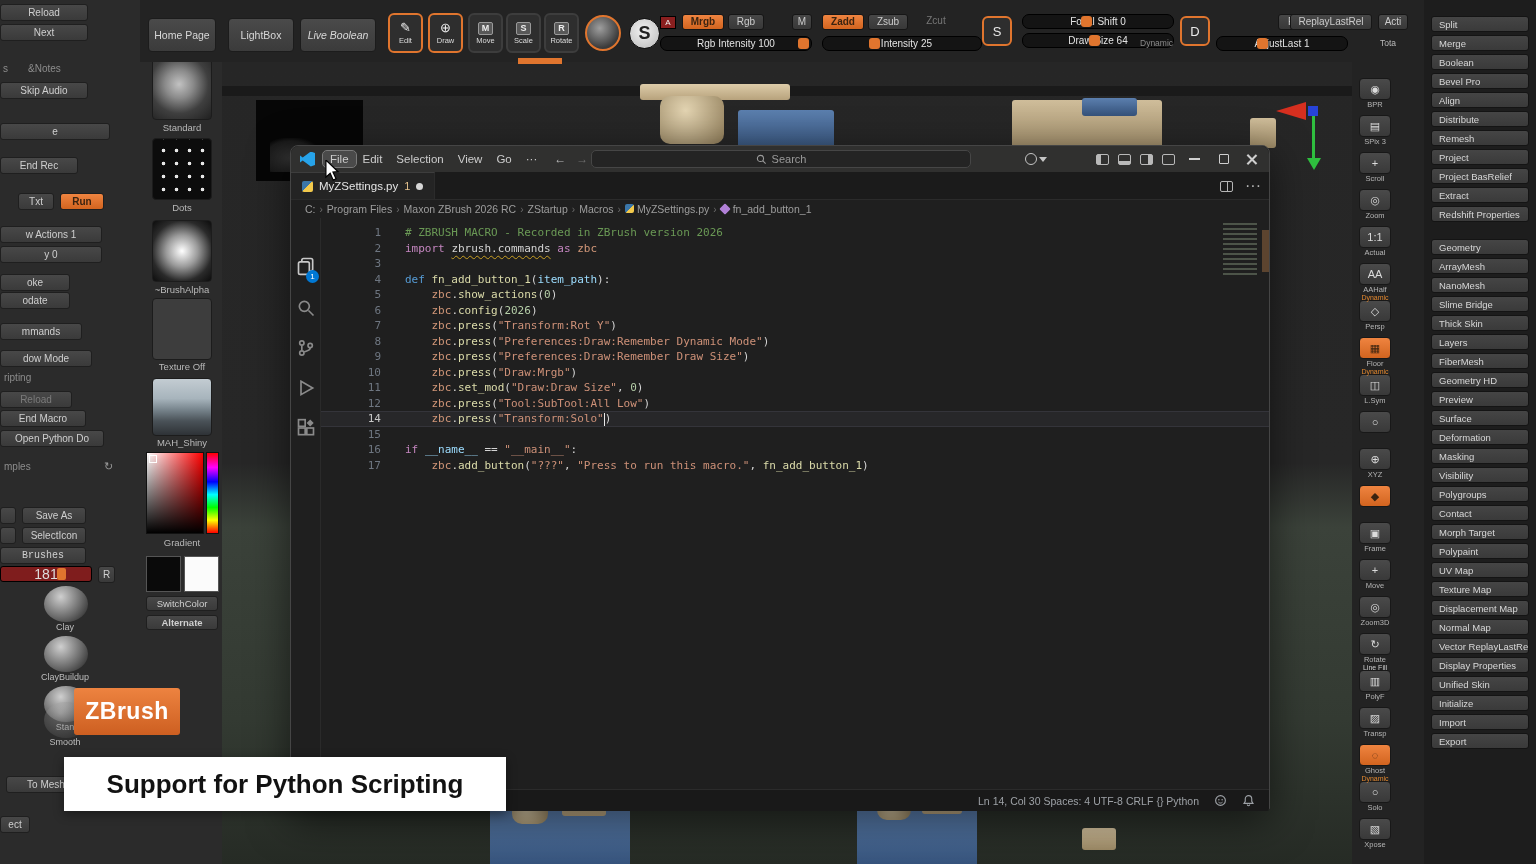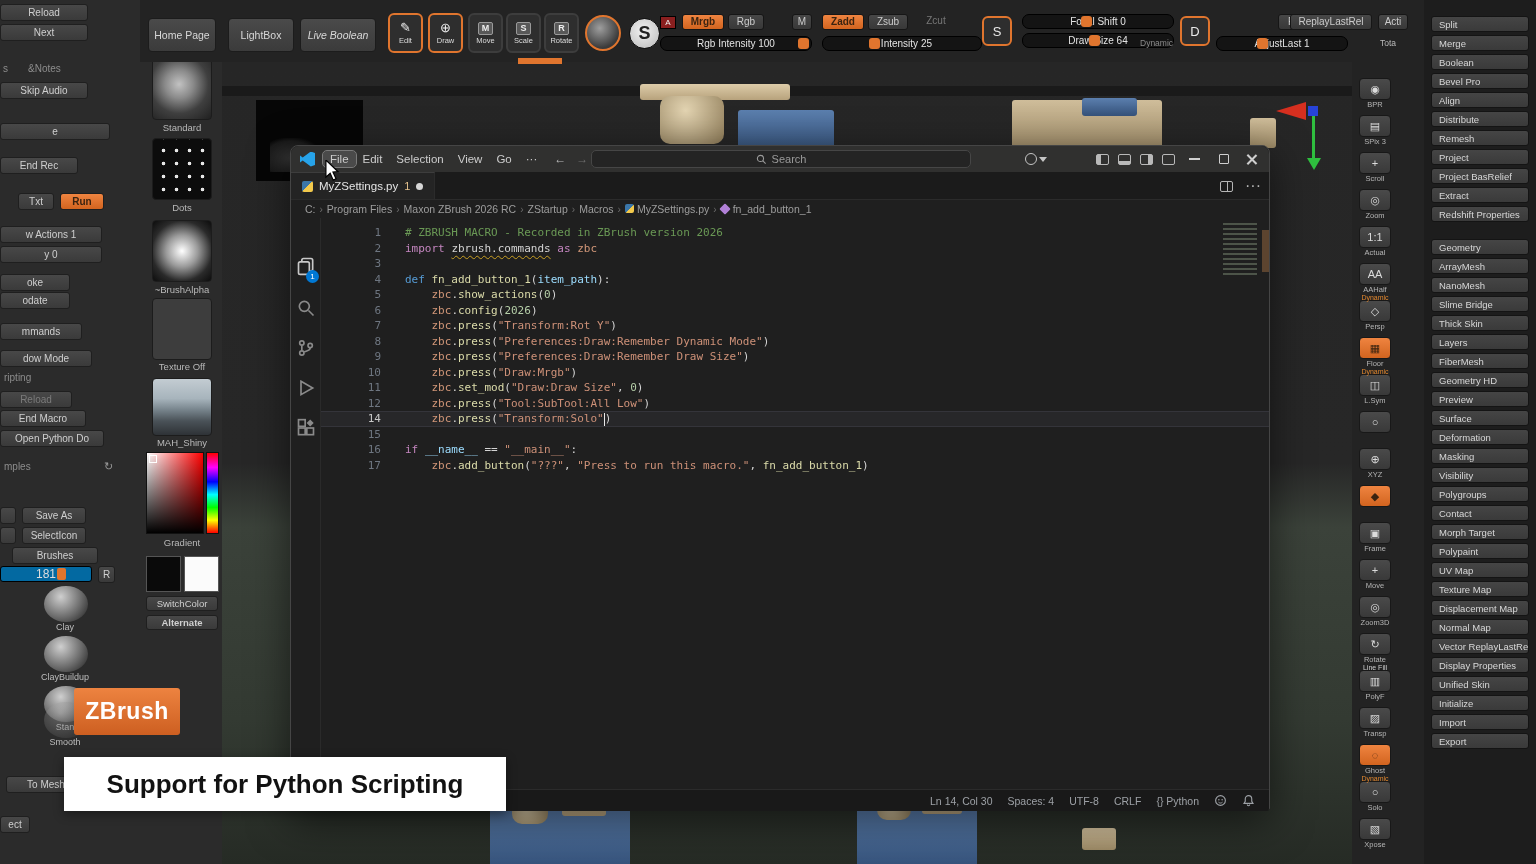--- a/index.html
+++ b/index.html
@@ -23,22 +23,22 @@
   .thumb-black { position:absolute; left:256px; top:100px; width:107px; height:81px; background:#060606; z-index:2; }
   .thumb-black:after { content:""; position:absolute; left:14px; top:38px; width:52px; height:34px;
     background:radial-gradient(ellipse at 40% 60%, #333 0%, #1a1a1a 60%, transparent 75%); }
 
   
   .left-tray { position:absolute; left:0; top:0; width:140px; height:864px; background:#2b2b2b; z-index:4; }
   .lt-btn { position:absolute; height:17px; background:linear-gradient(#484848,#3a3a3a); border:1px solid #1f1f1f;
     border-radius:3px; color:#cfcfcf; font-size:10px; line-height:15px; text-align:center; overflow:hidden; white-space:nowrap; }
   .lt-txt { position:absolute; color:#8d8d8d; font-size:10px; white-space:nowrap; }
   .lt-orange { background:linear-gradient(#ef8440,#d2641f); color:#3a2310; font-weight:bold; }
-  .lt-slider { position:absolute; height:16px; background:#0369a1; border:1px solid #000; border-radius:3px;
-    color:#ddd; font-size:12px; line-height:14px; text-align:center; }
+  .lt-slider { position:absolute; height:16px; background:#7f1d1d; border:1px solid #000; border-radius:3px;
+    color:#ddd; font-size:14px; line-height:14px; text-align:center; }
   .lt-slider .nub { position:absolute; top:1px; width:9px; height:12px; background:#e0752e; border-radius:2px; }
   .sphere { position:absolute; width:44px; height:36px; border-radius:50%;
     background:radial-gradient(circle at 38% 30%, #cfcfcf, #6d6d6d 55%, #2c2c2c 90%); }
   .sph-label { position:absolute; color:#bdbdbd; font-size:9px; width:90px; text-align:center; white-space:nowrap; }
   .refresh { position:absolute; color:#9a9a9a; font-size:11px; }
 
   
   .brush-panel { position:absolute; left:140px; top:0; width:82px; height:864px; background:#2b2b2b; z-index:4; }
   .bp-thumb { position:absolute; left:12px; width:60px; height:62px; border-radius:4px; border:1px solid #1c1c1c; }
   .bp-label { position:absolute; left:0; width:84px; text-align:center; color:#b9b9b9; font-size:9.5px; white-space:nowrap; }
@@ -227,21 +227,21 @@
     <span class="lt-txt" style="left:4px;top:372px;">ripting</span>
     <div class="lt-btn" style="left:0;top:391px;width:72px;color:#7b7b7b;">Reload</div>
     <div class="lt-btn" style="left:0;top:410px;width:86px;">End Macro</div>
     <div class="lt-btn" style="left:0;top:430px;width:104px;">Open Python Do</div>
     <span class="lt-txt" style="left:4px;top:461px;">mples</span>
     <span class="refresh" style="left:104px;top:460px;">↻</span>
     <div class="lt-btn" style="left:0;top:507px;width:16px;"></div>
     <div class="lt-btn" style="left:22px;top:507px;width:64px;">Save As</div>
     <div class="lt-btn" style="left:0;top:527px;width:16px;"></div>
     <div class="lt-btn" style="left:22px;top:527px;width:64px;">SelectIcon</div>
-    <div class="lt-btn" style="left:12px;top:547px;width:86px;">Brushes</div>
+    <div class="lt-btn" style="left:0;top:547px;width:86px;font-family:Liberation Mono, monospace;">Brushes</div>
     <div class="lt-slider" style="left:0;top:566px;width:92px;">
       <span>181</span>
       <span class="nub" style="left:56px;"></span>
     </div>
     <div class="lt-btn" style="left:98px;top:566px;width:17px;">R</div>
     <div class="sphere" style="left:44px;top:586px;"></div>
     <div class="sph-label" style="left:20px;top:622px;">Clay</div>
     <div class="sphere" style="left:44px;top:636px;"></div>
     <div class="sph-label" style="left:20px;top:672px;">ClayBuildup</div>
     <div class="sphere" style="left:44px;top:686px;"></div>
@@ -593,21 +593,21 @@
             <div class="code-line"><span class="ln">15</span><span class="ltxt"></span></div>
             <div class="code-line"><span class="ln">16</span><span class="ltxt"><span class="tk-kw">if</span><span class="tk-pl"> </span><span class="tk-var">__name__</span><span class="tk-pl"> == </span><span class="tk-str">"__main__"</span><span class="tk-pl">:</span></span></div>
             <div class="code-line"><span class="ln">17</span><span class="ltxt"><span class="tk-pl">    </span><span class="tk-mod">zbc</span><span class="tk-pl">.</span><span class="tk-fn">add_button</span><span class="tk-pl">(</span><span class="tk-str">"???"</span><span class="tk-pl">, </span><span class="tk-str">"Press to run this macro."</span><span class="tk-pl">, </span><span class="tk-fn">fn_add_button_1</span><span class="tk-pl">)</span></span></div>
           </div>
         <div class="minimap"></div>
         <div class="overview-mark"></div>
       </div>
     </div>
 
     <div class="vsc-status">
-      <span id="status-items" style="display:flex;gap:15px;">
+      <span id="status-items" style="display:flex;gap:3px;">
           <span class="st-item">Ln 14, Col 30</span>
           <span class="st-item">Spaces: 4</span>
           <span class="st-item">UTF-8</span>
           <span class="st-item">CRLF</span>
           <span class="st-item">{} Python</span>
         </span>
       <svg class="st-ico" viewBox="0 0 16 16">
           <circle cx="8" cy="8" r="6" fill="none" stroke="#9da1a6" stroke-width="1.4"></circle>
           <circle cx="6" cy="7" r="0.9" fill="#9da1a6"></circle>
           <circle cx="10" cy="7" r="0.9" fill="#9da1a6"></circle>

